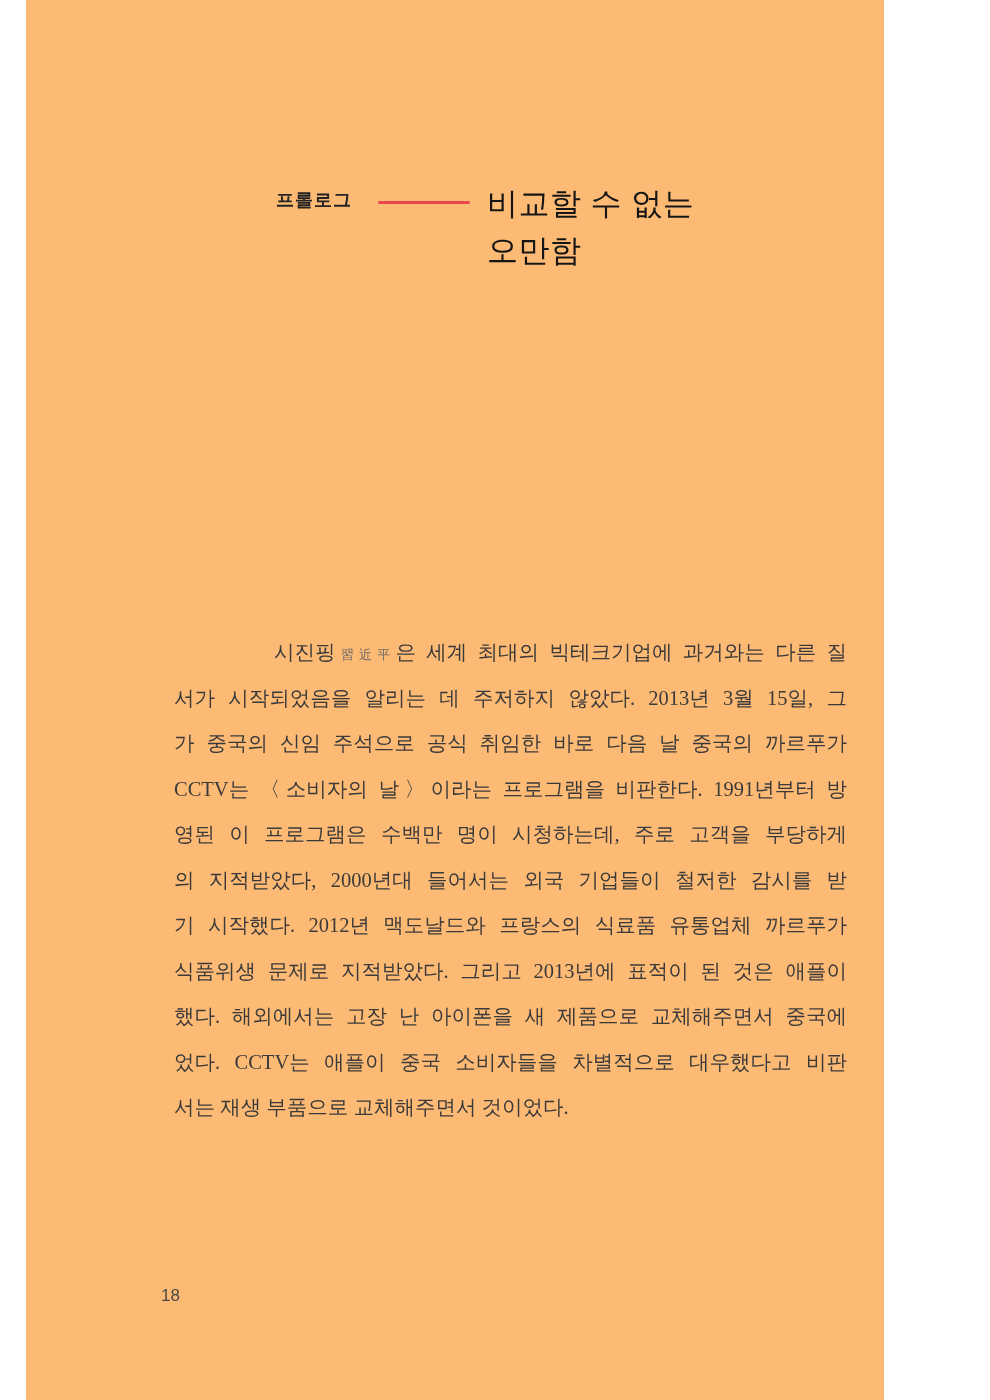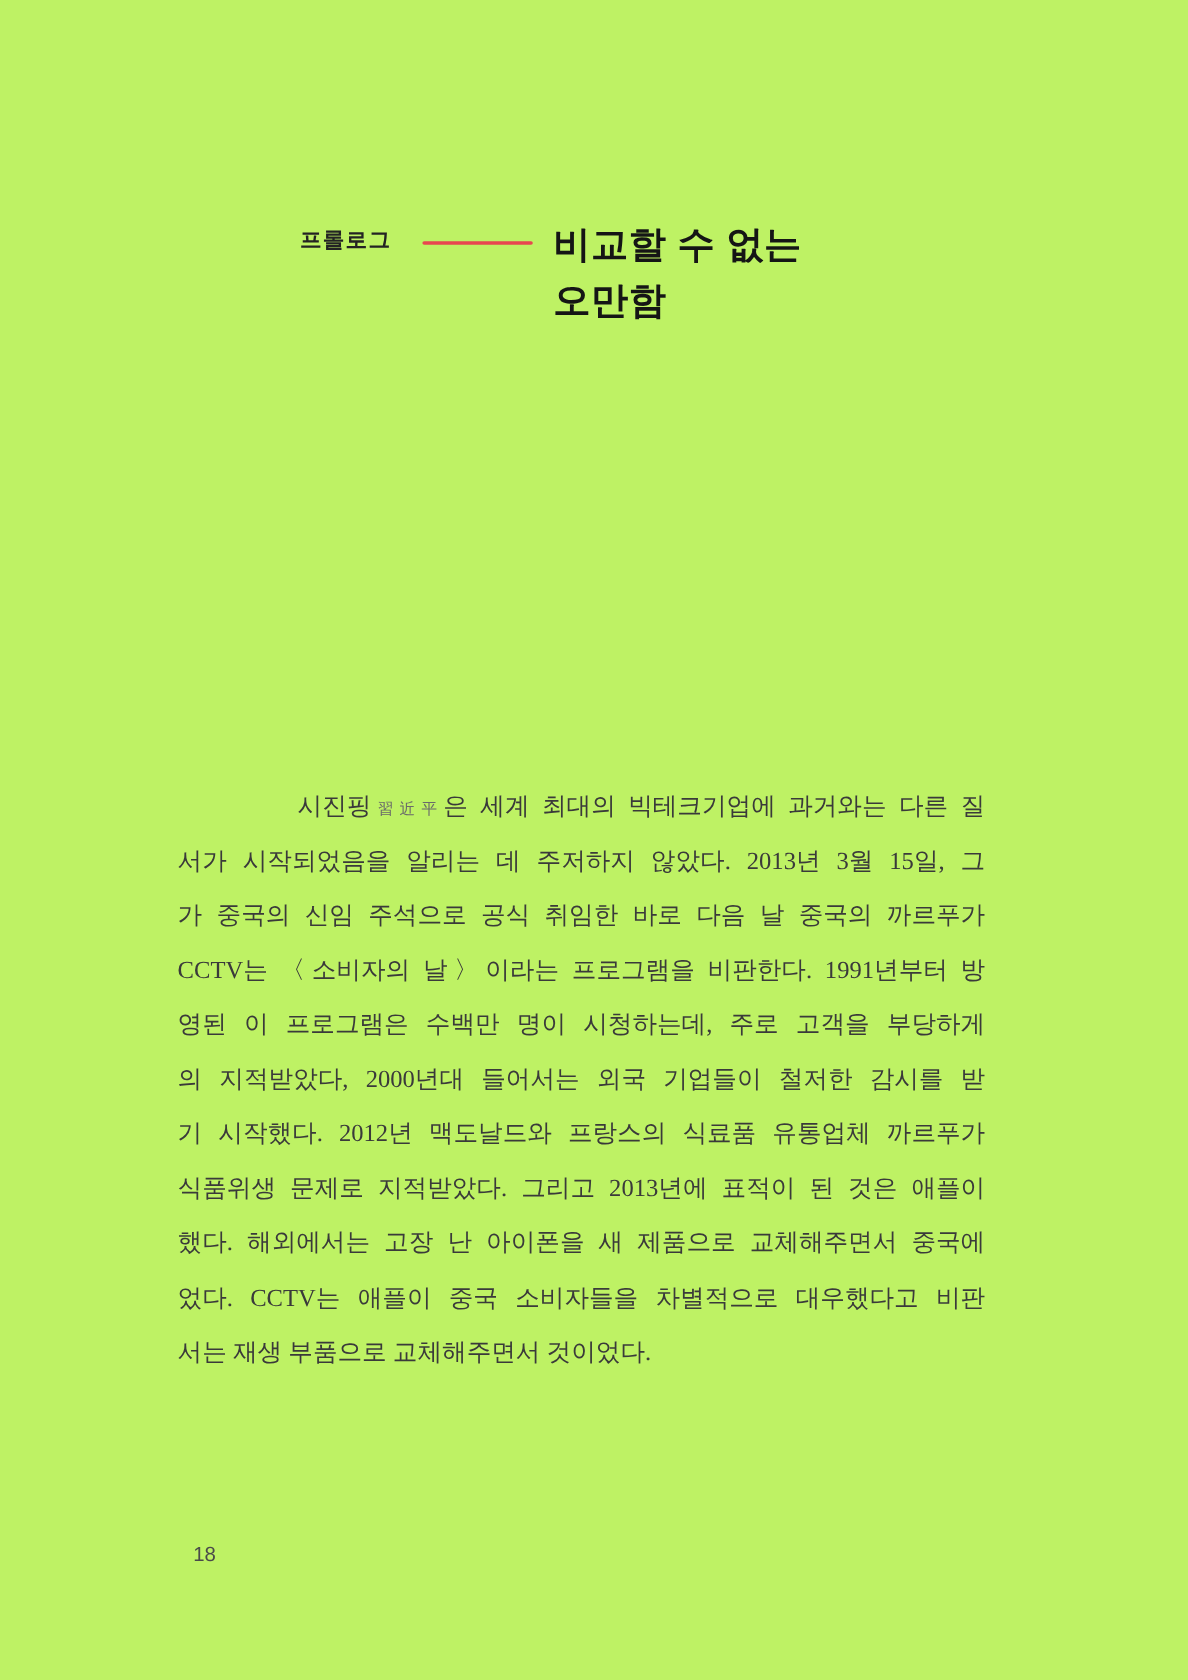--- a/index.html
+++ b/index.html
@@ -2,25 +2,26 @@
 <html><head>
 <meta charset="utf-8">
 <style>
   html, body {
     margin: 0;
     padding: 0;
     background: #ffffff;
   }
   .page {
     position: relative;
-    width: 990px;
+    width: 858px;
     height: 1400px;
-    background: #bef264;
+    background: #fdba74;
     overflow: hidden;
     font-family: "Liberation Serif", "DejaVu Serif", serif;
+    margin-left: 26px;
   }
 
   
   .prologue-label {
     position: absolute;
     left: 250px;
     top: 188px;
     font-family: "Liberation Sans", "DejaVu Sans", sans-serif;
     font-weight: 700;
     font-size: 18px;
@@ -34,32 +35,32 @@
     width: 92px;
     height: 3px;
     border-radius: 2px;
     background: #e8474f; 
   }
   .chapter-title {
     position: absolute;
     left: 461px;
     top: 180px;
     font-family: "Liberation Sans", "DejaVu Sans", sans-serif;
-    font-weight: 700;
+    font-weight: 400;
     font-size: 31px;
     line-height: 47px;
     letter-spacing: 0.5px;
     color: #151515;
   }
 
   
   .body-text {
     position: absolute;
     left: 148px;
-    top: 650px;
+    top: 630px;
     width: 673px;
     font-size: 20.5px;
     line-height: 45.5px;
     color: #3a3a3a;
   }
   .body-line {
     text-align: justify;
     text-align-last: justify;
     white-space: normal;
     height: 45.5px;
@@ -69,21 +70,21 @@
     text-align-last: left;
   }
   .hanja {
     font-size: 13px;
     color: #6a6a6a;
   }
 
   
   .page-number {
     position: absolute;
-    left: 161px;
+    left: 135px;
     top: 1286px;
     font-family: "Liberation Sans", "DejaVu Sans", sans-serif;
     font-size: 17px;
     color: #4a4a4a;
   }
 </style>
 </head>
 <body>
 
 <div class="page">

